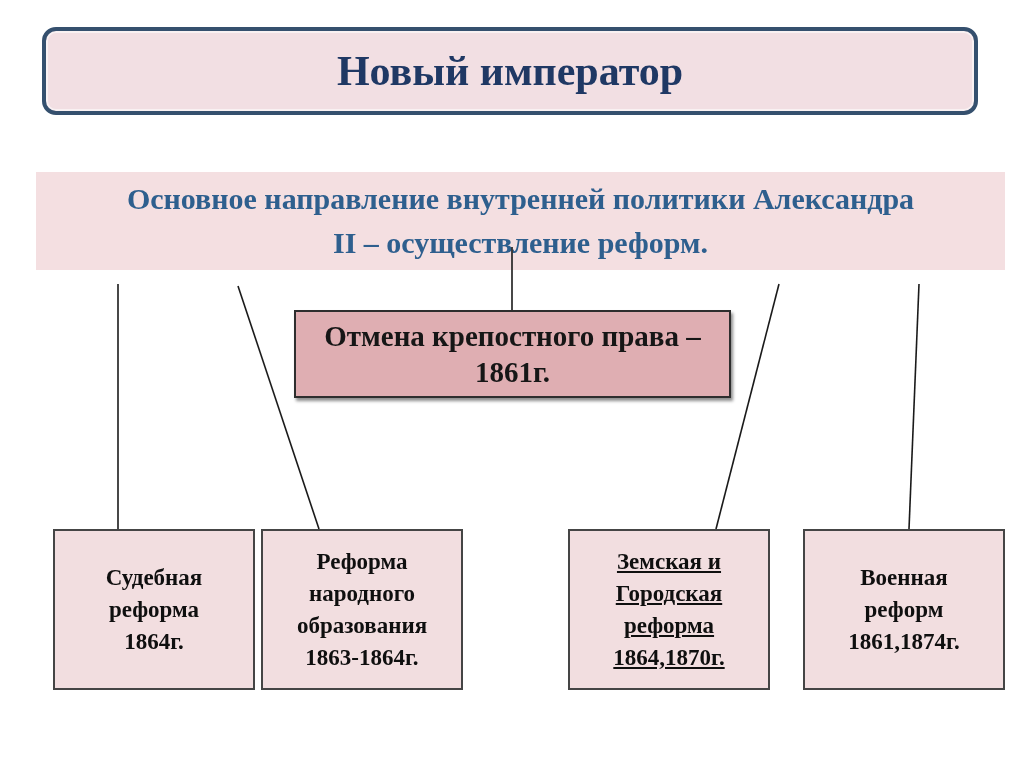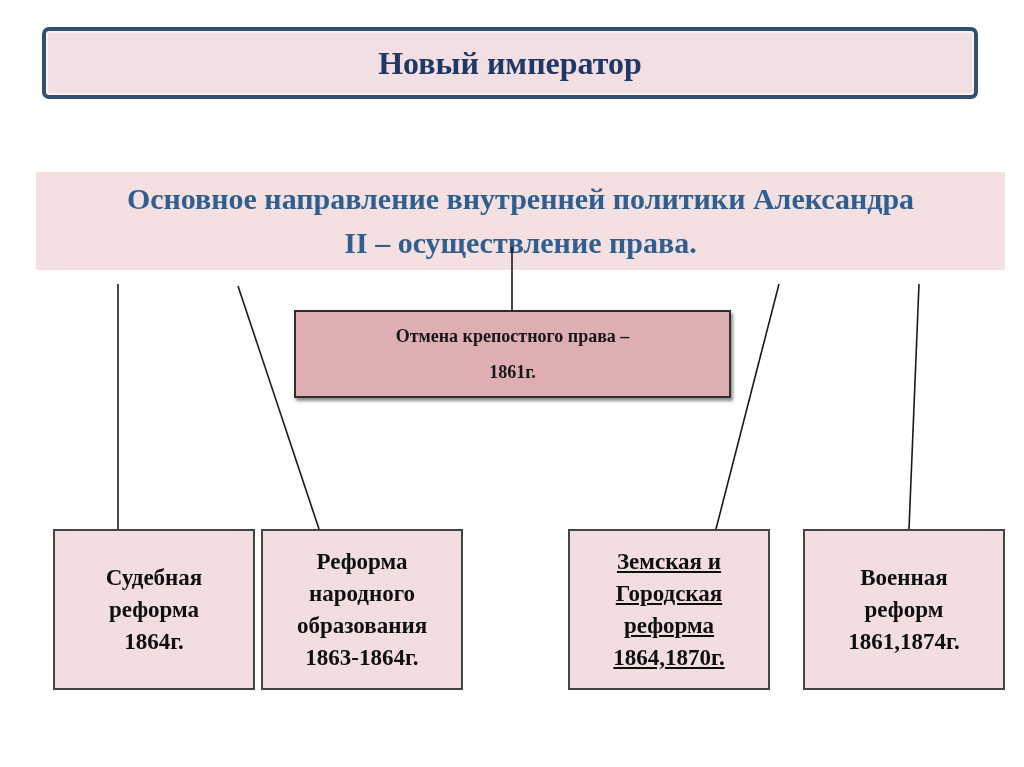--- a/index.html
+++ b/index.html
@@ -20,27 +20,27 @@
     display: flex;
     align-items: center;
     justify-content: center;
     text-align: center;
     font-weight: bold;
     white-space: pre-line;
     box-sizing: border-box;
   }
   .title-box {
     left: 42px; top: 27px;
-    width: 936px; height: 72px;
+    width: 936px; height: 88px;
     background: var(--title_fill);
     border: 4px solid var(--title_border);
-    border-radius: 7px;
+    border-radius: 14px;
     box-shadow: inset 0 0 0 2px rgba(255,255,255,0.55);
     color: var(--title_text);
-    font-size: 32px;
+    font-size: 42px;
     z-index: 4;
   }
   .statement-box {
     left: 36px; top: 172px;
     width: 969px; height: 98px;
     background: var(--statement_fill);
     color: var(--statement_text);
     font-size: 30px;
     line-height: 44px;
     z-index: 1;
@@ -52,21 +52,21 @@
     z-index: 2;
     pointer-events: none;
   }
   .abolition-box {
     left: 294px; top: 310px;
     width: 437px; height: 88px;
     background: var(--abolition_fill);
     border: 2px solid var(--abolition_border);
     box-shadow: 2px 3px 3px rgba(0,0,0,0.45);
     color: var(--abolition_text);
-    font-size: 18px;
+    font-size: 29px;
     line-height: 36px;
     z-index: 3;
   }
   .reform-box {
     top: 529px;
     height: 161px;
     width: 202px;
     background: var(--reform_fill);
     border: 2px solid var(--reform_border);
     color: var(--reform_text);
@@ -80,21 +80,21 @@
   .reform-box.pos-4 { left: 803px; }
 </style>
 </head>
 <body>
 
 <div class="canvas">
 
   <div class="box title-box">Новый император</div>
 
   <div class="box statement-box">Основное направление внутренней политики Александра
-II – осуществление права.</div>
+II – осуществление реформ.</div>
 
   <svg class="connector-svg" viewBox="0 0 1024 767" xmlns="http://www.w3.org/2000/svg">
       <line x1="118" y1="284" x2="118" y2="529" stroke="#1a1a1a" stroke-width="1.6"></line>
       <line x1="238" y1="286" x2="319" y2="529" stroke="#1a1a1a" stroke-width="1.6"></line>
       <line x1="512" y1="247" x2="512" y2="310" stroke="#1a1a1a" stroke-width="1.6"></line>
       <line x1="779" y1="284" x2="716" y2="529" stroke="#1a1a1a" stroke-width="1.6"></line>
       <line x1="919" y1="284" x2="909" y2="529" stroke="#1a1a1a" stroke-width="1.6"></line>
     </svg>
 
   <div class="box abolition-box">Отмена крепостного права –

